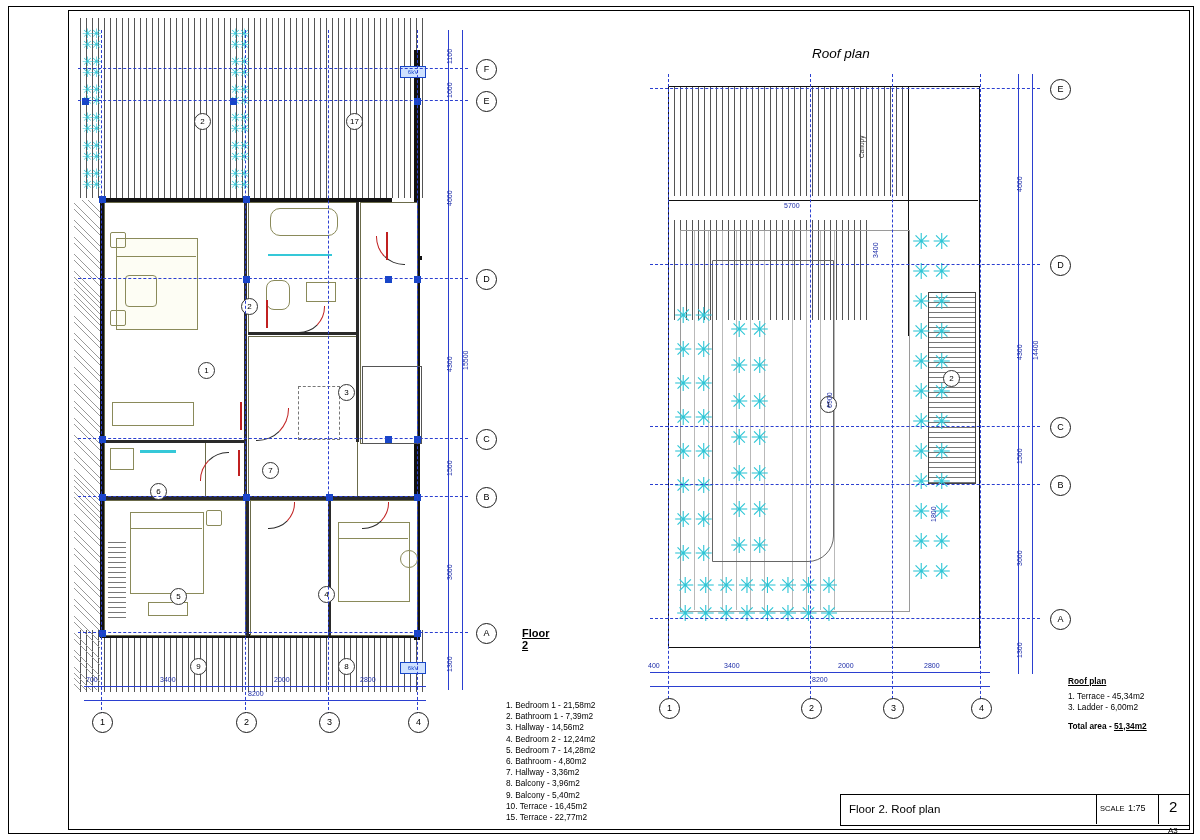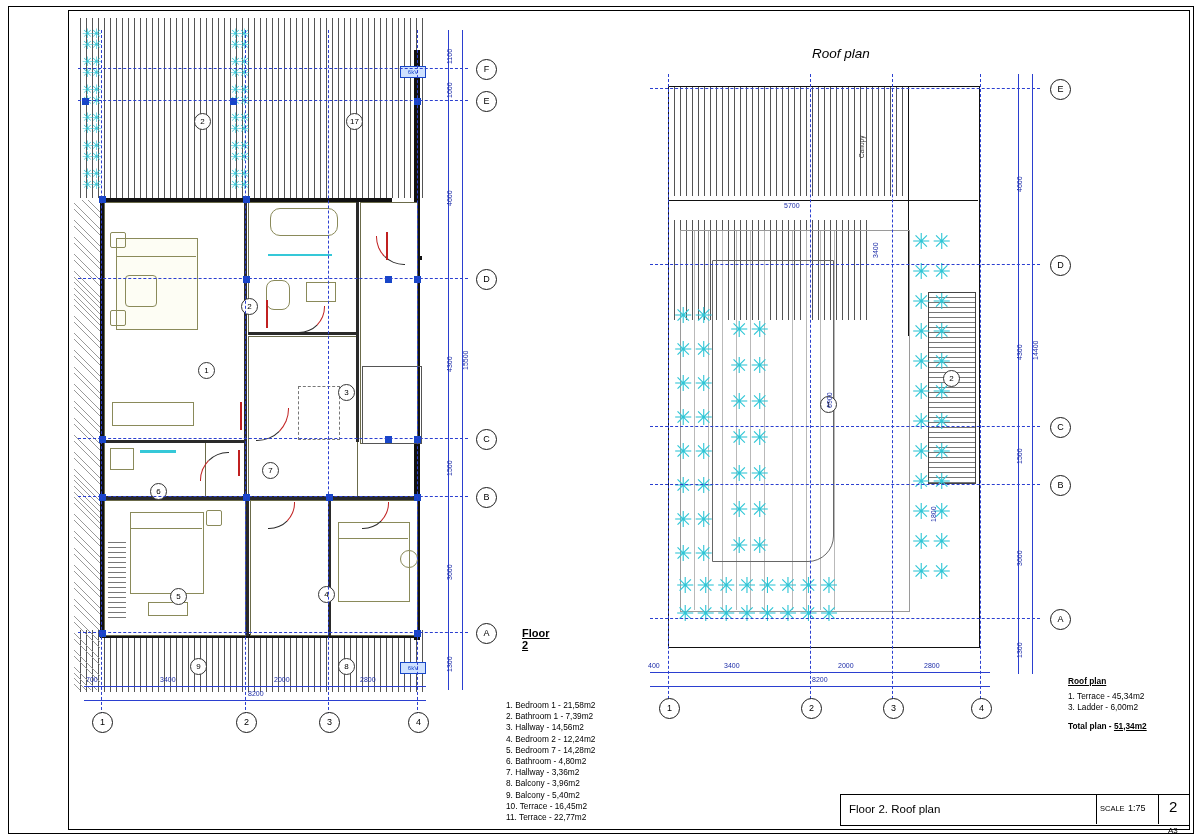--- a/index.html
+++ b/index.html
@@ -222,21 +222,21 @@
     <div>1. Bedroom 1 - 21,58m2</div>
     <div>2. Bathroom 1 - 7,39m2</div>
     <div>3. Hallway - 14,56m2</div>
     <div>4. Bedroom 2 - 12,24m2</div>
     <div>5. Bedroom 7 - 14,28m2</div>
     <div>6. Bathroom  - 4,80m2</div>
     <div>7. Hallway - 3,36m2</div>
     <div>8. Balcony  - 3,96m2</div>
     <div>9. Balcony - 5,40m2</div>
     <div>10. Terrace - 16,45m2</div>
-    <div>11. Terrace - 22,77m2</div>
+    <div>15. Terrace - 22,77m2</div>
   </div>
 
   <div class="plan-title" style="left:812px;top:46px;">Roof plan</div>
 
   <div class="abs" style="left:640px;top:60px;width:450px;height:680px;">
 
     <div class="hatch-v" style="left:28px;top:26px;width:240px;height:110px;"></div>
     <div class="hatch-v" style="left:28px;top:160px;width:200px;height:100px;"></div>
     <div class="vtext" style="left:218px;top:98px;">Canopy</div>
 
@@ -335,21 +335,21 @@
     <div class="dimv" style="left:392px;top:300px;">14400</div>
   </div>
 
   <div class="legend" style="left:1068px;top:676px;width:130px;">
     <div style="font-weight:bold;text-decoration:underline;">Roof plan</div>
     <div style="height:4px;"></div>
     <div>1. Terrace - 45,34m2</div>
     <div>3. Ladder  - 6,00m2</div>
     <div style="height:7px;"></div>
     <div style="font-weight:bold;">
-      <span>Total plan - </span><span class="u">51,34m2</span>
+      <span>Total area - </span><span class="u">51,34m2</span>
     </div>
   </div>
 
   <div class="tb" style="left:840px;top:794px;width:348px;height:30px;"></div>
   <div class="abs" style="left:849px;top:803px;font-size:11.5px;">Floor 2. Roof plan</div>
   <div class="abs" style="left:1096px;top:794px;width:1px;height:30px;background:#000;"></div>
   <div class="abs" style="left:1158px;top:794px;width:1px;height:30px;background:#000;"></div>
   <div class="abs" style="left:1100px;top:804px;font-size:7.5px;">SCALE</div>
   <div class="abs" style="left:1128px;top:803px;font-size:9px;">1:75</div>
   <div class="abs" style="left:1169px;top:798px;font-size:15px;">2</div>

